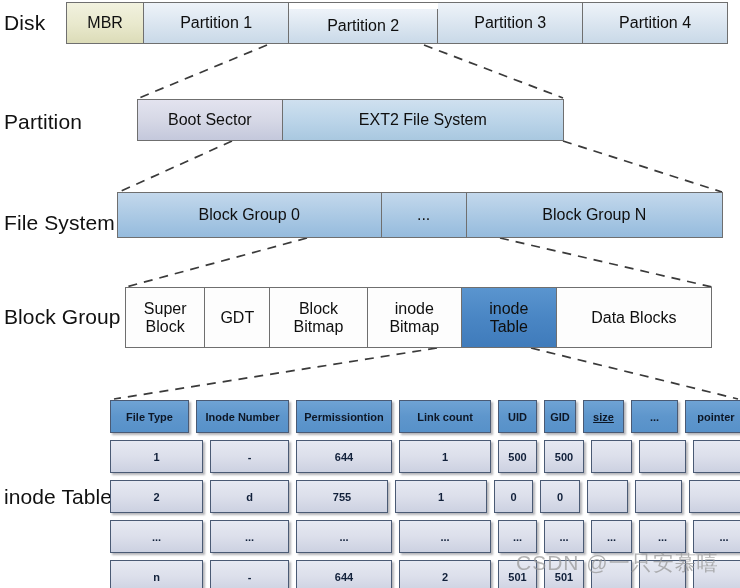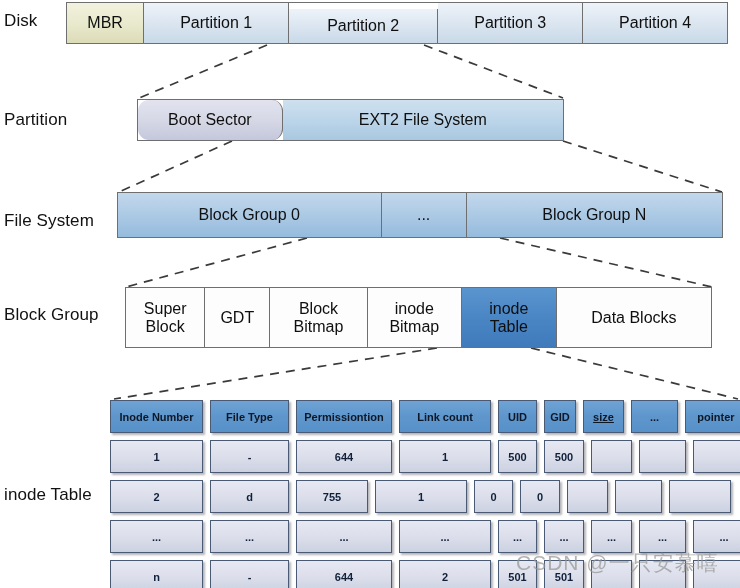--- a/index.html
+++ b/index.html
@@ -12,21 +12,21 @@
     height: 588px;
     position: relative;
     overflow: hidden;
     font-family: "Liberation Sans", sans-serif;
     color: #151515;
   }
 
   
   .row-label {
     position: absolute;
-    font-size: 17px;
+    font-size: 21px;
     color: #111111;
     white-space: nowrap;
     letter-spacing: 0.1px;
   }
 
   
   .bar {
     position: absolute;
     display: flex;
     box-sizing: border-box;
@@ -164,21 +164,21 @@
     <div class="cell fill-part" style="flex: 150 0 0px;">
       <span>Partition 3</span>
     </div>
     <div class="cell fill-part" style="flex: 150 0 0px;">
       <span>Partition 4</span>
     </div>
   </div>
 
 <div class="row-label" style="left:4px; top:110px;">Partition</div>
 <div class="bar" id="bar-partition" style="left:137px; top:99px; width:427px; height:42px;">
-    <div class="cell fill-boot" style="flex: 130 0 0px; border-radius: 11px;">
+    <div class="cell fill-boot" style="flex: 130 0 0px;">
       <span>Boot Sector</span>
     </div>
     <div class="cell fill-ext2" style="flex: 295 0 0px;">
       <span>EXT2 File System</span>
     </div>
   </div>
 
 <div class="row-label" style="left:4px; top:203px;margin-top:8px;">File System</div>
 <div class="bar" id="bar-filesystem" style="left:117px; top:192px; width:606px; height:46px;">
     <div class="cell fill-bg" style="flex: 188 0 0px;">
@@ -210,22 +210,22 @@
       <span>inode<br>Table</span>
     </div>
     <div class="cell fill-white" style="flex: 190 0 0px;">
       <span>Data Blocks</span>
     </div>
   </div>
 
 <div class="row-label" style="left:4px; top:485px;">inode Table</div>
 <div class="inode-table" id="inode-table">
     <div class="itrow">
+      <div class="itcell head" style="width: 79px;">File Type</div>
       <div class="itcell head" style="width: 93px;">Inode Number</div>
-      <div class="itcell head" style="width: 79px;">File Type</div>
       <div class="itcell head" style="width: 96px; text-align: right;">Permissiontion</div>
       <div class="itcell head" style="width: 92px;">Link count</div>
       <div class="itcell head" style="width: 39px;">UID</div>
       <div class="itcell head" style="width: 32px;">GID</div>
       <div class="itcell head" style="width: 41px; text-decoration: underline;">size</div>
       <div class="itcell head" style="width: 47px;">...</div>
       <div class="itcell head" style="width: 62px;">pointer</div>
     </div>
     <div class="itrow">
       <div class="itcell body" style="width: 93px;">1</div>
@@ -234,21 +234,21 @@
       <div class="itcell body" style="width: 92px;">1</div>
       <div class="itcell body" style="width: 39px;">500</div>
       <div class="itcell body" style="width: 40px;">500</div>
       <div class="itcell body" style="width: 41px;"></div>
       <div class="itcell body" style="width: 47px;"></div>
       <div class="itcell body" style="width: 62px;"></div>
     </div>
     <div class="itrow">
       <div class="itcell body" style="width: 93px;">2</div>
       <div class="itcell body" style="width: 79px;">d</div>
-      <div class="itcell body" style="width: 72px;">755</div>
+      <div class="itcell body" style="width: 92px;">755</div>
       <div class="itcell body" style="width: 92px;">1</div>
       <div class="itcell body" style="width: 39px;">0</div>
       <div class="itcell body" style="width: 40px;">0</div>
       <div class="itcell body" style="width: 41px;"></div>
       <div class="itcell body" style="width: 47px;"></div>
       <div class="itcell body" style="width: 62px;"></div>
     </div>
     <div class="itrow">
       <div class="itcell body" style="width: 93px;">...</div>
       <div class="itcell body" style="width: 79px;">...</div>

